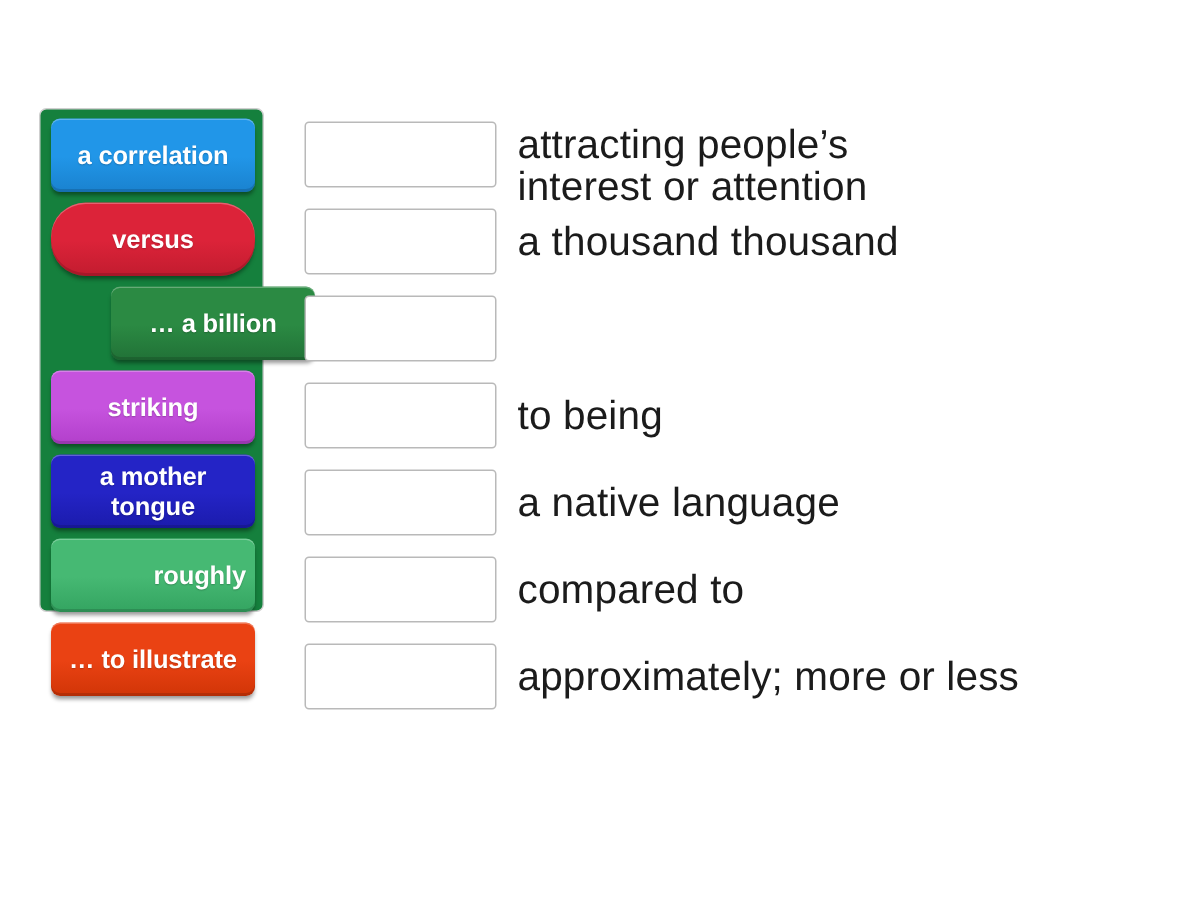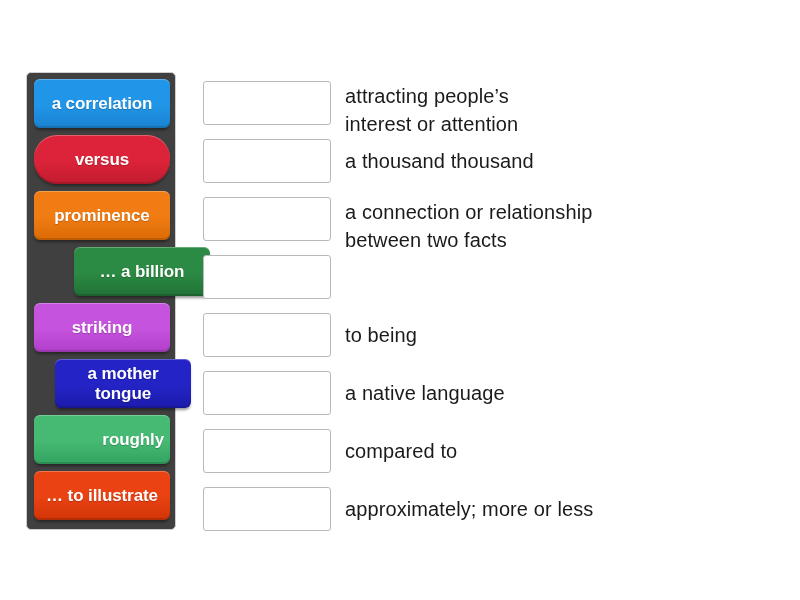--- a/index.html
+++ b/index.html
@@ -14,25 +14,25 @@
     overflow: hidden;
     position: relative;
   }
 
   
   #tile-tray {
     position: absolute;
     left: 26px;
     top: 72px;
     width: 150px;
-    height: 458px;
+    height: 336px;
     box-sizing: border-box;
     border: 1px solid #cfcfcf;
     border-radius: 5px;
-    background: #404040;
+    background: #15803d;
     padding: 6px 7px;
   }
 
   .tile {
     position: relative;
     box-sizing: border-box;
     width: 136px;
     height: 49px;
     margin-bottom: 7px;
     border-radius: 6px;
@@ -77,73 +77,65 @@
     min-width: 128px;
     height: 44px;
     border: 1px solid #b9b9b9;
     border-radius: 3px;
     background: #ffffff;
     cursor: pointer;
   }
 
   .definition {
     margin-left: 14px;
-    font-size: 20px;
+    font-size: 27px;
     line-height: 28px;
     color: #1b1b1b;
     white-space: pre-line;
     padding-top: 1px;
     letter-spacing: 0.1px;
   }
   .definition.single { padding-top: 8px; }
 </style>
 </head>
 <body>
 
 <div id="tile-tray">
     <div class="tile" style="background: linear-gradient(rgb(33, 150, 232) 0%, rgb(33, 150, 232) 52%, rgb(26, 130, 207) 100%); color: rgb(255, 255, 255);">
       <span class="tile-label">a correlation</span>
     </div>
     <div class="tile" style="background: linear-gradient(rgb(220, 35, 57) 0%, rgb(220, 35, 57) 52%, rgb(194, 28, 47) 100%); color: rgb(255, 255, 255); border-radius: 23px;">
       <span class="tile-label">versus</span>
     </div>
-    <div class="tile" style="background: linear-gradient(rgb(240, 124, 19) 0%, rgb(240, 124, 19) 52%, rgb(220, 107, 6) 100%); color: rgb(255, 255, 255);">
-      <span class="tile-label">prominence</span>
-    </div>
     <div class="tile" style="background: linear-gradient(rgb(43, 138, 67) 0%, rgb(43, 138, 67) 52%, rgb(33, 114, 55) 100%); color: rgb(255, 255, 255); margin-left: 40px;">
       <span class="tile-label">… a billion</span>
     </div>
     <div class="tile" style="background: linear-gradient(rgb(198, 83, 222) 0%, rgb(198, 83, 222) 52%, rgb(178, 63, 203) 100%); color: rgb(255, 255, 255);">
       <span class="tile-label">striking</span>
     </div>
-    <div class="tile" style="background: linear-gradient(rgb(36, 36, 198) 0%, rgb(36, 36, 198) 52%, rgb(27, 27, 172) 100%); color: rgb(255, 255, 255); margin-left: 21px;">
+    <div class="tile" style="background: linear-gradient(rgb(36, 36, 198) 0%, rgb(36, 36, 198) 52%, rgb(27, 27, 172) 100%); color: rgb(255, 255, 255);">
       <span class="tile-label">a mother tongue</span>
     </div>
     <div class="tile" style="background: linear-gradient(rgb(70, 185, 115) 0%, rgb(70, 185, 115) 52%, rgb(52, 164, 97) 100%); color: rgb(255, 255, 255); justify-content: flex-end;">
       <span class="tile-label">roughly</span>
     </div>
     <div class="tile" style="background: linear-gradient(rgb(234, 66, 19) 0%, rgb(234, 66, 19) 52%, rgb(209, 53, 7) 100%); color: rgb(255, 255, 255);">
       <span class="tile-label">… to illustrate</span>
     </div>
   </div>
 
 <div id="answer-list">
     <div class="answer-row">
       <div class="drop-box"></div>
       <div class="definition">attracting people’s
 interest or attention</div>
     </div>
     <div class="answer-row">
       <div class="drop-box"></div>
       <div class="definition single">a thousand thousand</div>
-    </div>
-    <div class="answer-row">
-      <div class="drop-box"></div>
-      <div class="definition">a connection or relationship
-between two facts</div>
     </div>
     <div class="answer-row">
       <div class="drop-box"></div>
     </div>
     <div class="answer-row">
       <div class="drop-box"></div>
       <div class="definition single">to being</div>
     </div>
     <div class="answer-row">
       <div class="drop-box"></div>

